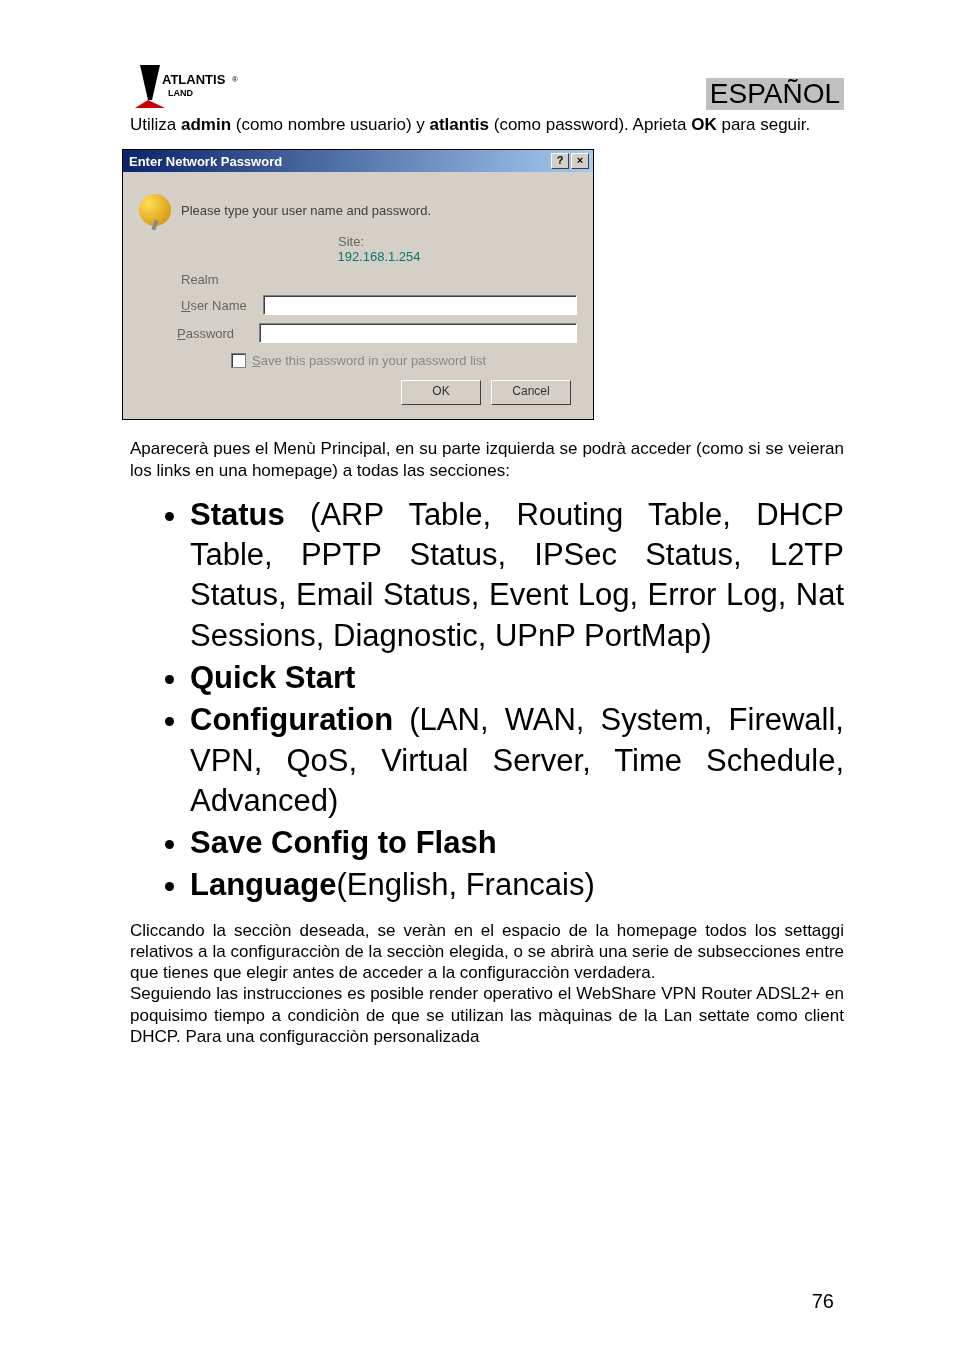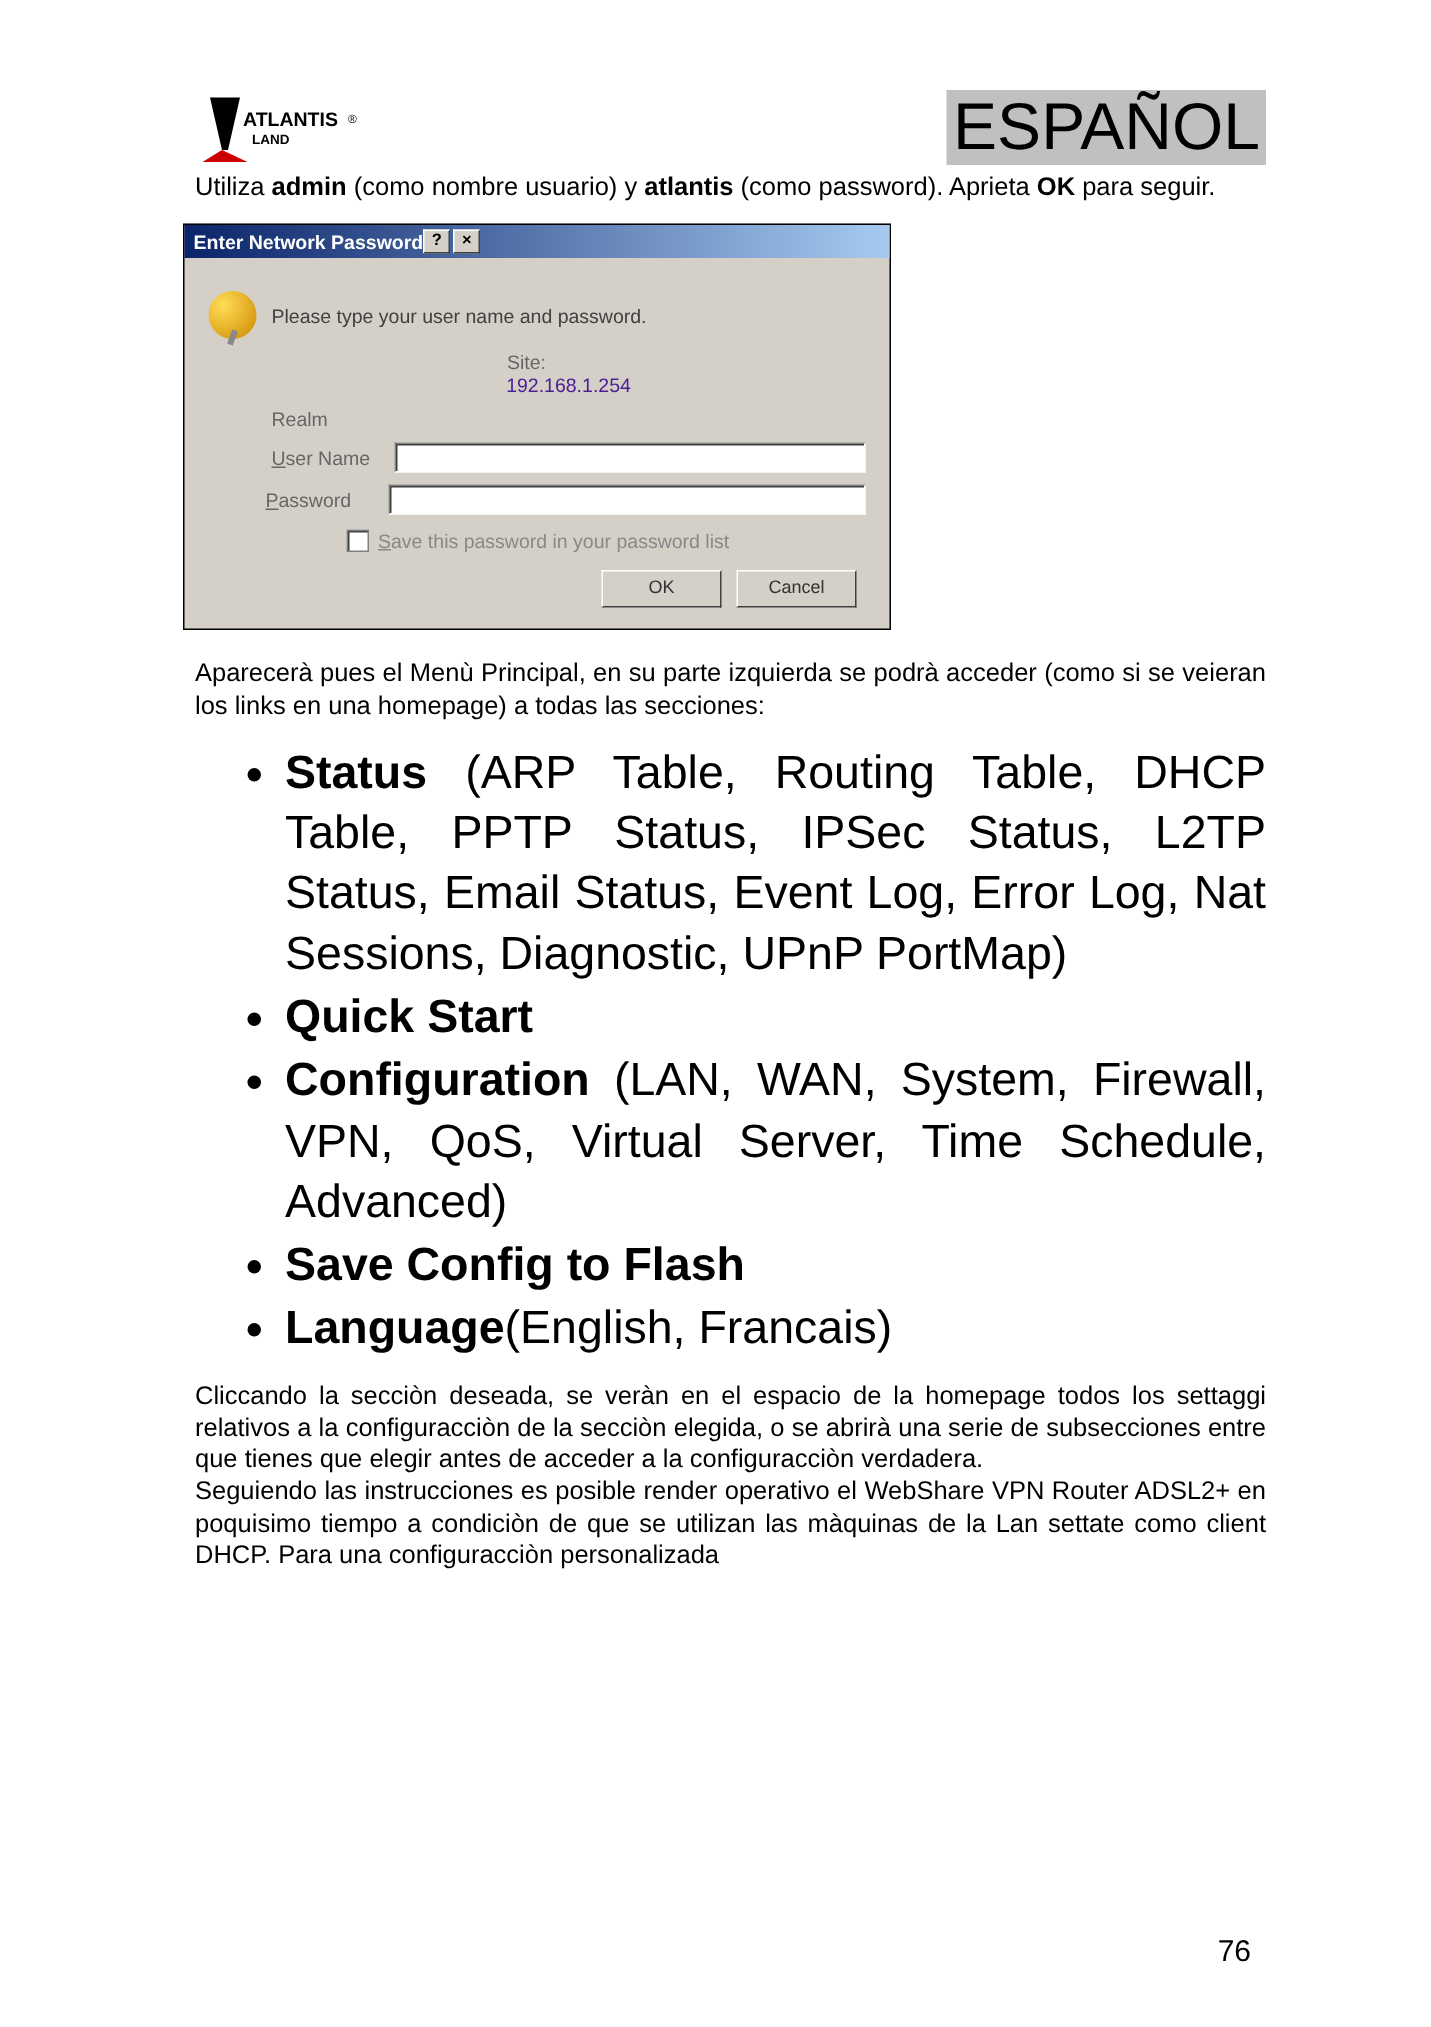--- a/index.html
+++ b/index.html
@@ -21,21 +21,21 @@
     justify-content: space-between;
     align-items: flex-end;
     margin-bottom: 4px;
   }
   .logo {
     width: 120px;
     height: 50px;
     position: relative;
   }
   .lang-tag {
-    font-size: 44px;
+    font-size: 28px;
     background: #c0c0c0;
     padding: 0 4px;
     font-family: Arial, sans-serif;
   }
   .body-text {
     font-size: 17px;
     line-height: 1.25;
     text-align: justify;
   }
   .body-text b { font-weight: bold; }
@@ -47,21 +47,21 @@
     font-size: 13px;
     background: #d4d0c8;
   }
   .titlebar {
     background: linear-gradient(to right, #0a246a, #a6caf0);
     color: #fff;
     padding: 3px 4px 3px 6px;
     font-weight: bold;
     font-size: 13px;
     display: flex;
-    justify-content: flex-start;
+    justify-content: space-between;
     align-items: center;
   }
   .tb-buttons { display: flex; gap: 2px; }
   .tb-btn {
     width: 16px; height: 14px;
     background: #d4d0c8;
     border: 1px solid #fff;
     border-right-color:#404040; border-bottom-color:#404040;
     color:#000; font-size:11px; line-height:12px; text-align:center;
     font-weight:bold;
@@ -72,21 +72,21 @@
     width:32px; height:32px; flex:none; margin-right:10px;
     background: radial-gradient(circle at 30% 30%, #ffdd55, #cc8800);
     border-radius:50%;
     position:relative;
   }
   .dlg-icon::after{
     content:""; position:absolute; left:14px; top:26px; width:4px; height:10px;
     background:#888; transform:rotate(20deg);
   }
   .dlg-label { width:82px; color:#666; }
-  .dlg-value { color:#4c1d95; }
+  .dlg-value { color:#0f766e; }
   .dlg-input {
     flex:1; height:20px; background:#fff;
     border:1px solid #808080;
     border-right-color:#fff; border-bottom-color:#fff;
     box-shadow: inset 1px 1px 0 #404040;
     box-sizing:border-box;
   }
   .chk-row { display:flex; margin:10px 0 12px 92px; color:#888; }
   .chkbox {
     width:13px; height:13px; background:#fff;

